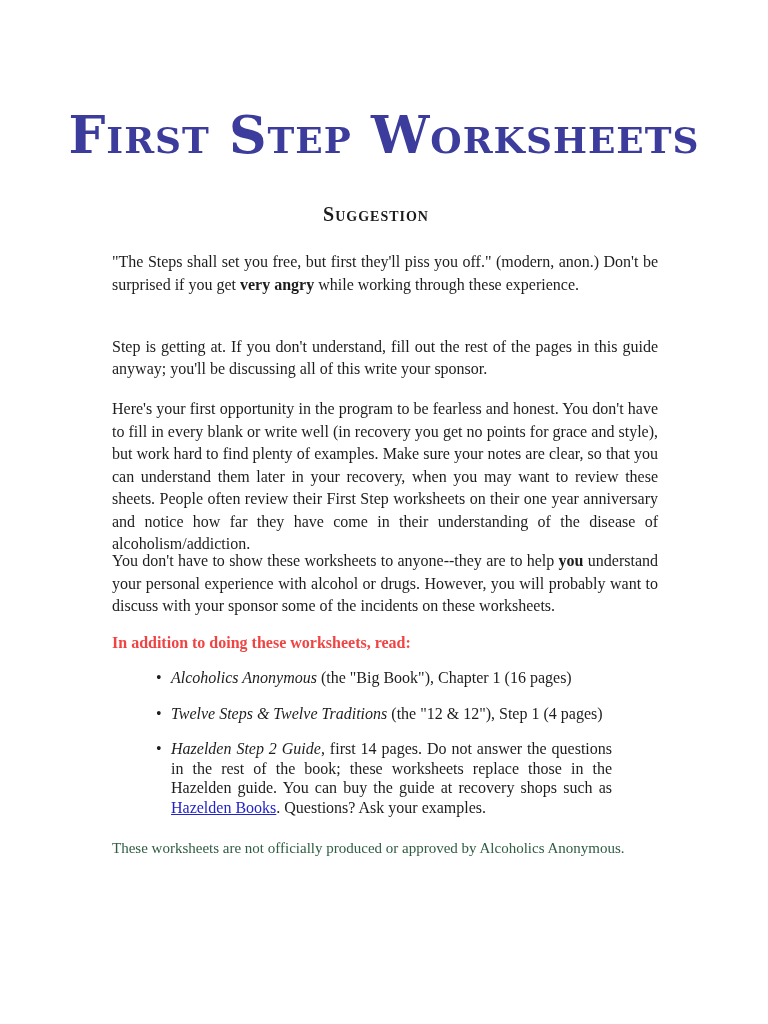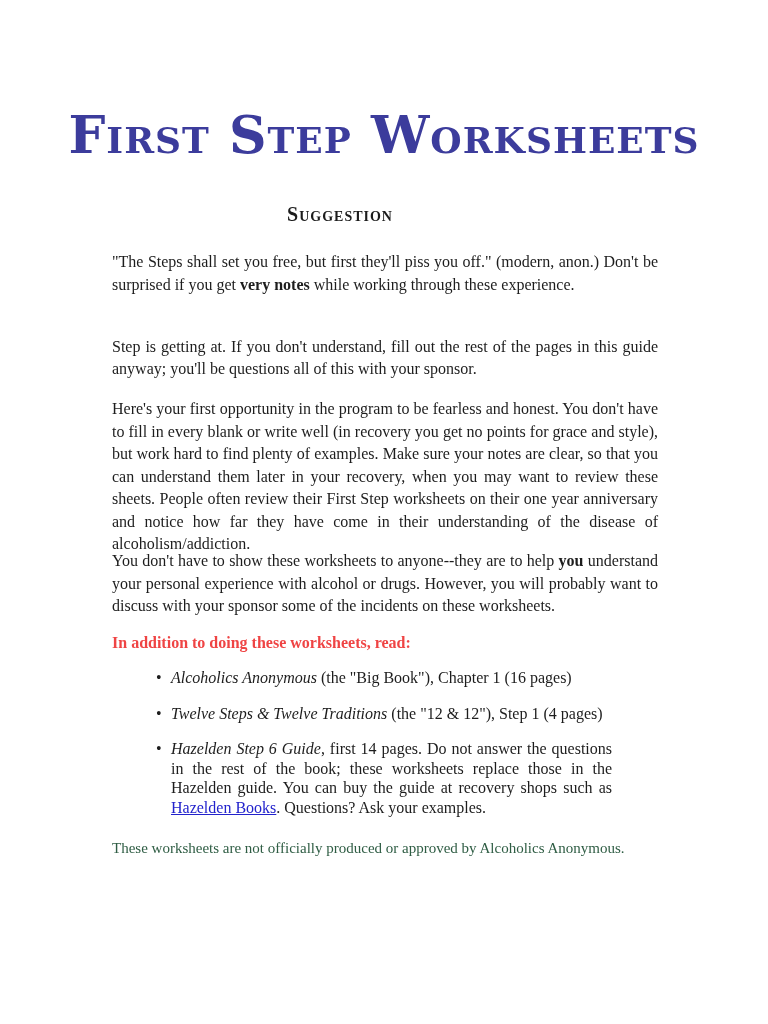--- a/index.html
+++ b/index.html
@@ -38,20 +38,21 @@
     left: 0;
     width: 680px;
     margin: 0;
     text-align: center;
     font-weight: 700;
     font-variant: small-caps;
     font-size: 20px;
     line-height: 26px;
     letter-spacing: 1px;
     color: #1c1c1c;
+    padding-left: 36px;
   }
   .body-par {
     position: absolute;
     left: 112px;
     width: 546px;
     margin: 0;
     font-size: 16px;
     line-height: 22.5px;
     text-align: justify;
     color: #1d1d1d;
@@ -110,40 +111,40 @@
 </style>
 </head>
 <body>
 
 <div class="page">
 
   <h1 class="doc-title">First Step Worksheets</h1>
 
   <h2 class="section-heading">Suggestion</h2>
 
-  <p class="body-par" style="top:203px"><span>"The Steps shall set you free, but first they'll piss you off." (modern, anon.) Don't be surprised if you get </span><b>very notes</b><span> while working through these experience.</span></p>
+  <p class="body-par" style="top:203px"><span>"The Steps shall set you free, but first they'll piss you off." (modern, anon.) Don't be surprised if you get </span><b>very angry</b><span> while working through these experience.</span></p>
 
-  <p class="body-par" style="top:265px"><br><span>Step is getting at. If you don't understand, fill out the rest of the pages in this guide anyway; you'll be questions all of this with your sponsor.</span></p>
+  <p class="body-par" style="top:265px"><br><span>Step is getting at. If you don't understand, fill out the rest of the pages in this guide anyway; you'll be discussing all of this write your sponsor.</span></p>
 
   <p class="body-par" style="top:350px"><span>Here's your first opportunity in the program to be fearless and honest. You don't have to fill in every blank or write well (in recovery you get no points for grace and style), but work hard to find plenty of examples. Make sure your notes are clear, so that you can understand them later in your recovery, when you may want to review these sheets. People often review their First Step worksheets on their one year anniversary and notice how far they have come in their understanding of the disease of alcoholism/addiction.</span></p>
 
   <p class="body-par" style="top:502px"><span>You don't have to show these worksheets to anyone--they are to help </span><b>you</b><span> understand your personal experience with alcohol or drugs. However, you will probably want to discuss with your sponsor some of the incidents on these worksheets.</span></p>
 
   <p class="read-heading">In addition to doing these worksheets, read:</p>
 
   <ul class="reading-list">
     <li>
       <span class="bullet">•</span>
       <span class="li-text"><i>Alcoholics Anonymous</i><span> (the "Big Book"), Chapter 1 (16 pages)</span></span>
     </li>
     <li>
       <span class="bullet">•</span>
       <span class="li-text"><i>Twelve Steps &amp; Twelve Traditions</i><span> (the "12 &amp; 12"), Step 1 (4 pages)</span></span>
     </li>
     <li>
       <span class="bullet">•</span>
-      <span class="li-text"><i>Hazelden Step 6 Guide</i><span>, first 14 pages. Do not answer the questions in the rest of the book; these worksheets replace those in the Hazelden guide. You can buy the guide at recovery shops such as </span><a class="link" href="#">Hazelden Books</a><span>. Questions? Ask your examples.</span></span>
+      <span class="li-text"><i>Hazelden Step 2 Guide</i><span>, first 14 pages. Do not answer the questions in the rest of the book; these worksheets replace those in the Hazelden guide. You can buy the guide at recovery shops such as </span><a class="link" href="#">Hazelden Books</a><span>. Questions? Ask your examples.</span></span>
     </li>
   </ul>
 
   <p class="footer-note">These worksheets are not officially produced or approved by Alcoholics Anonymous.</p>
 
 </div>
 
 </body></html>

